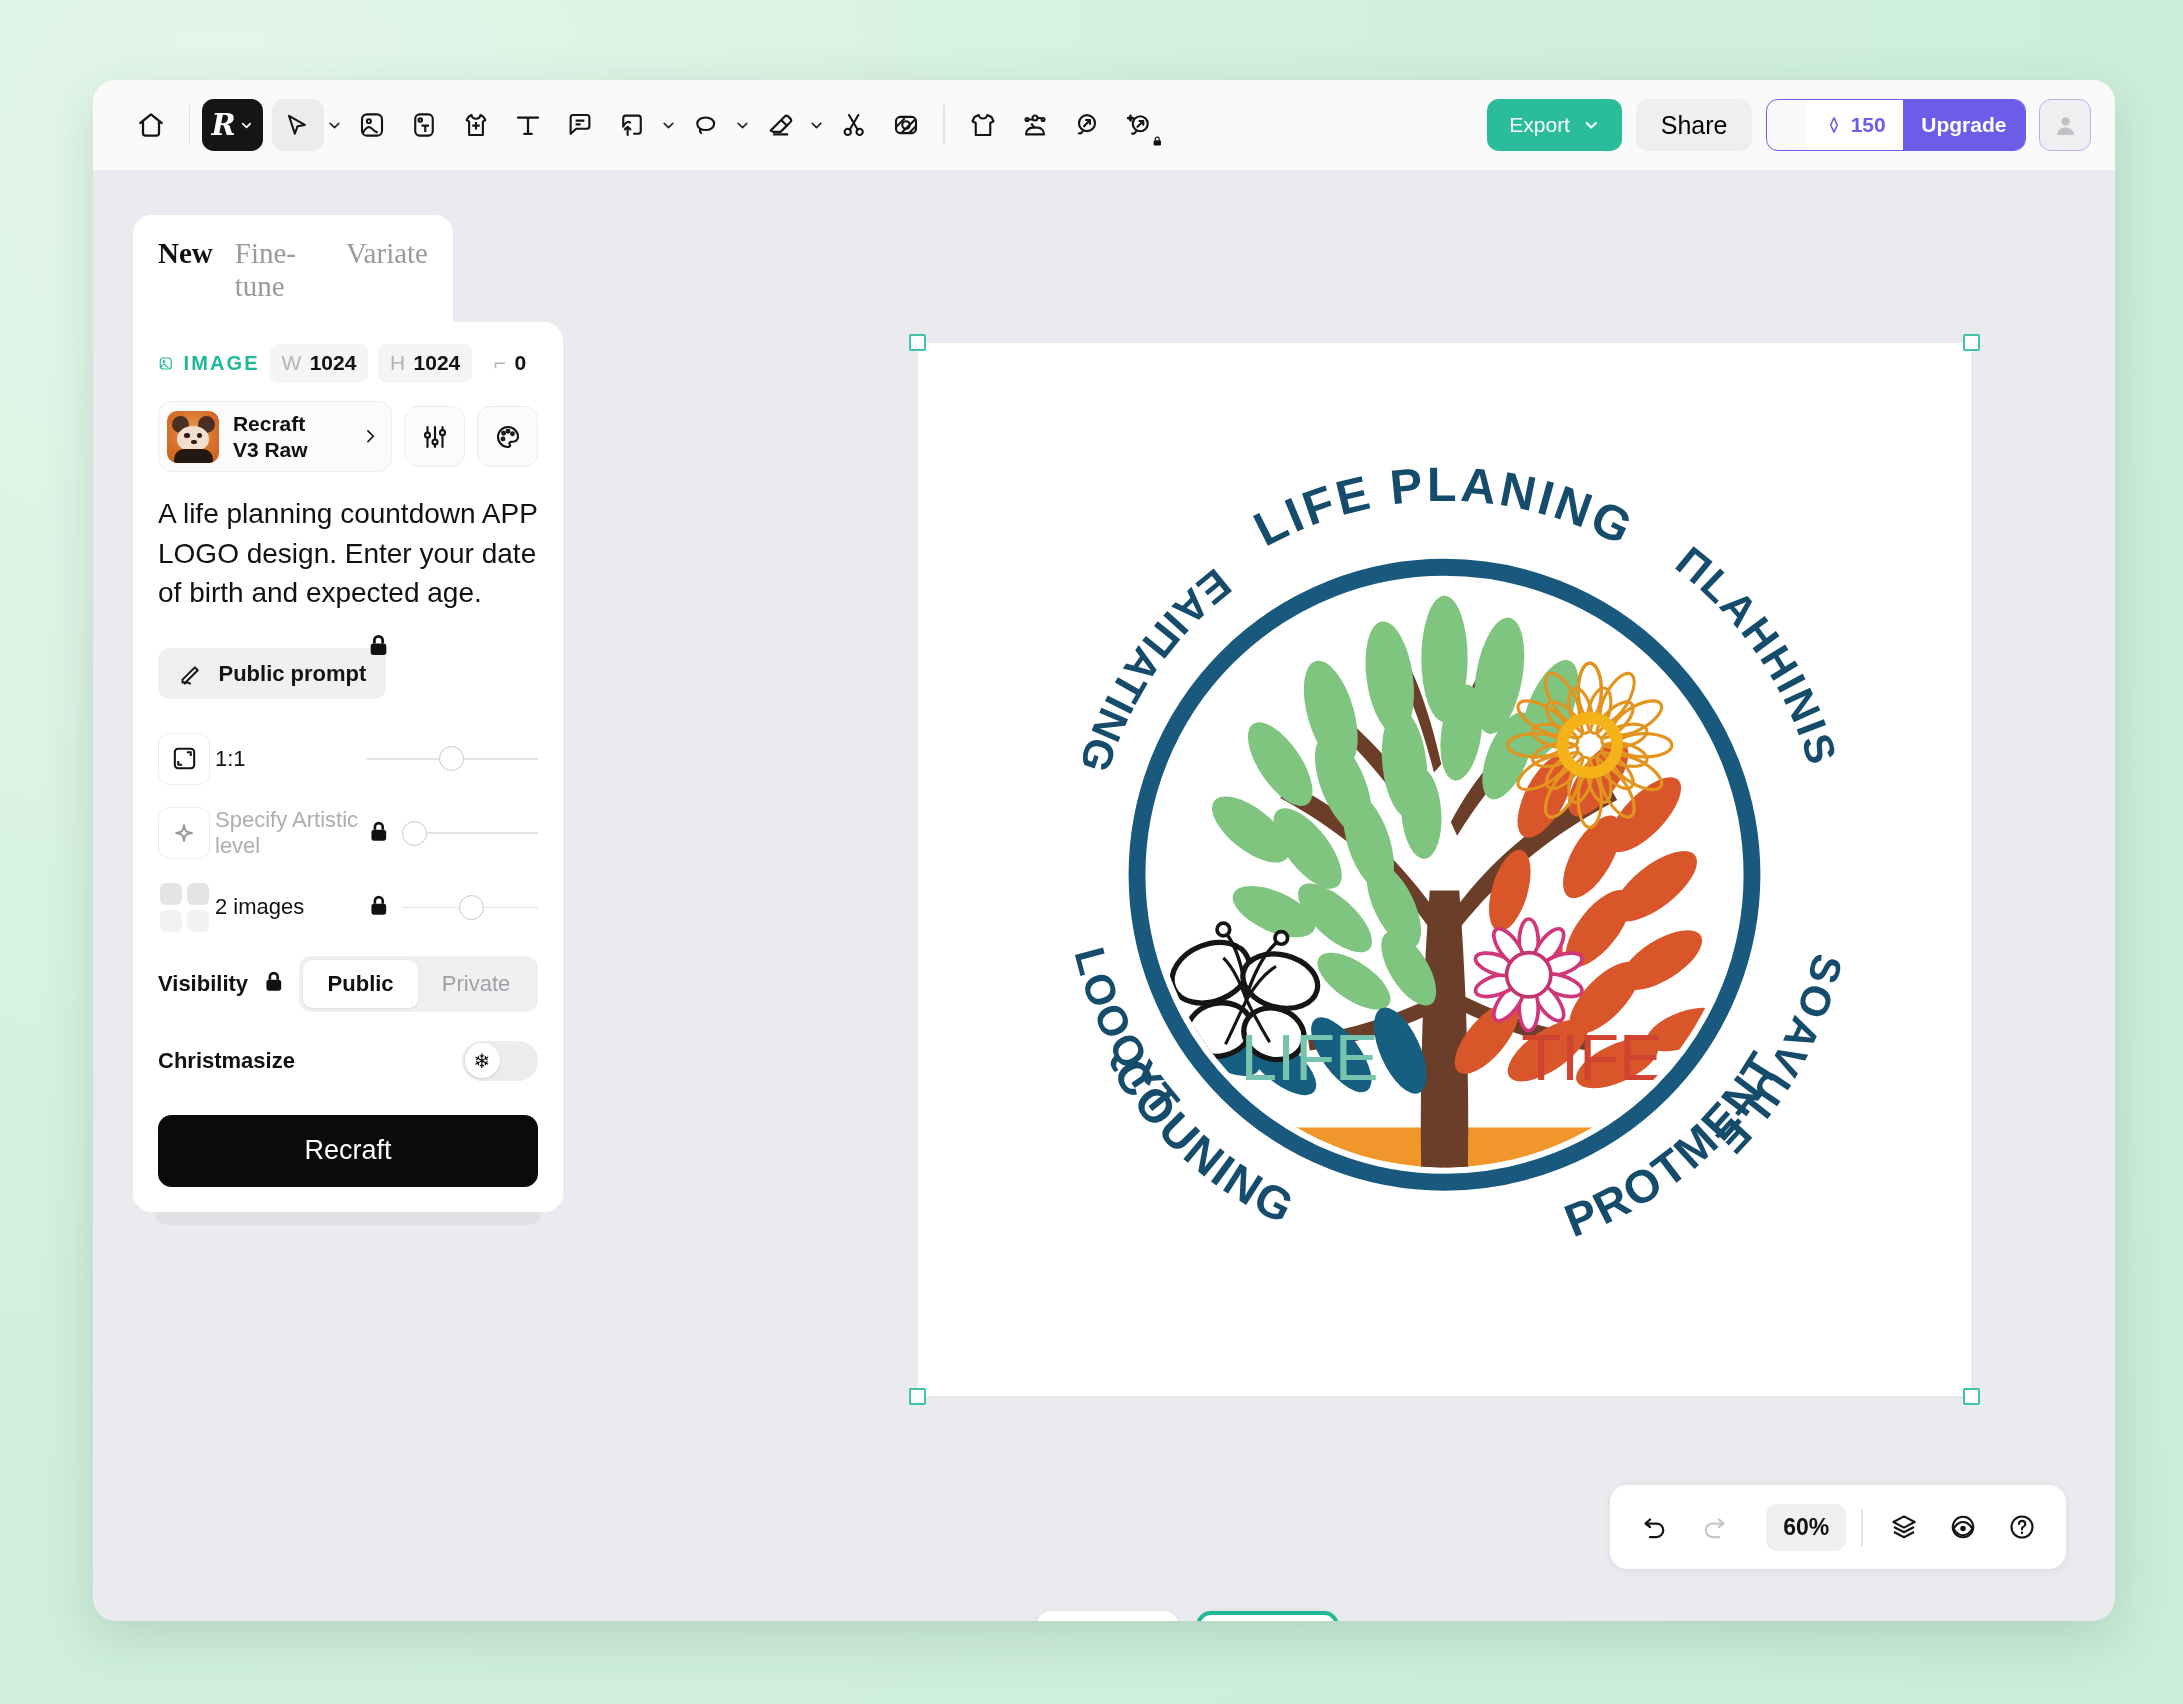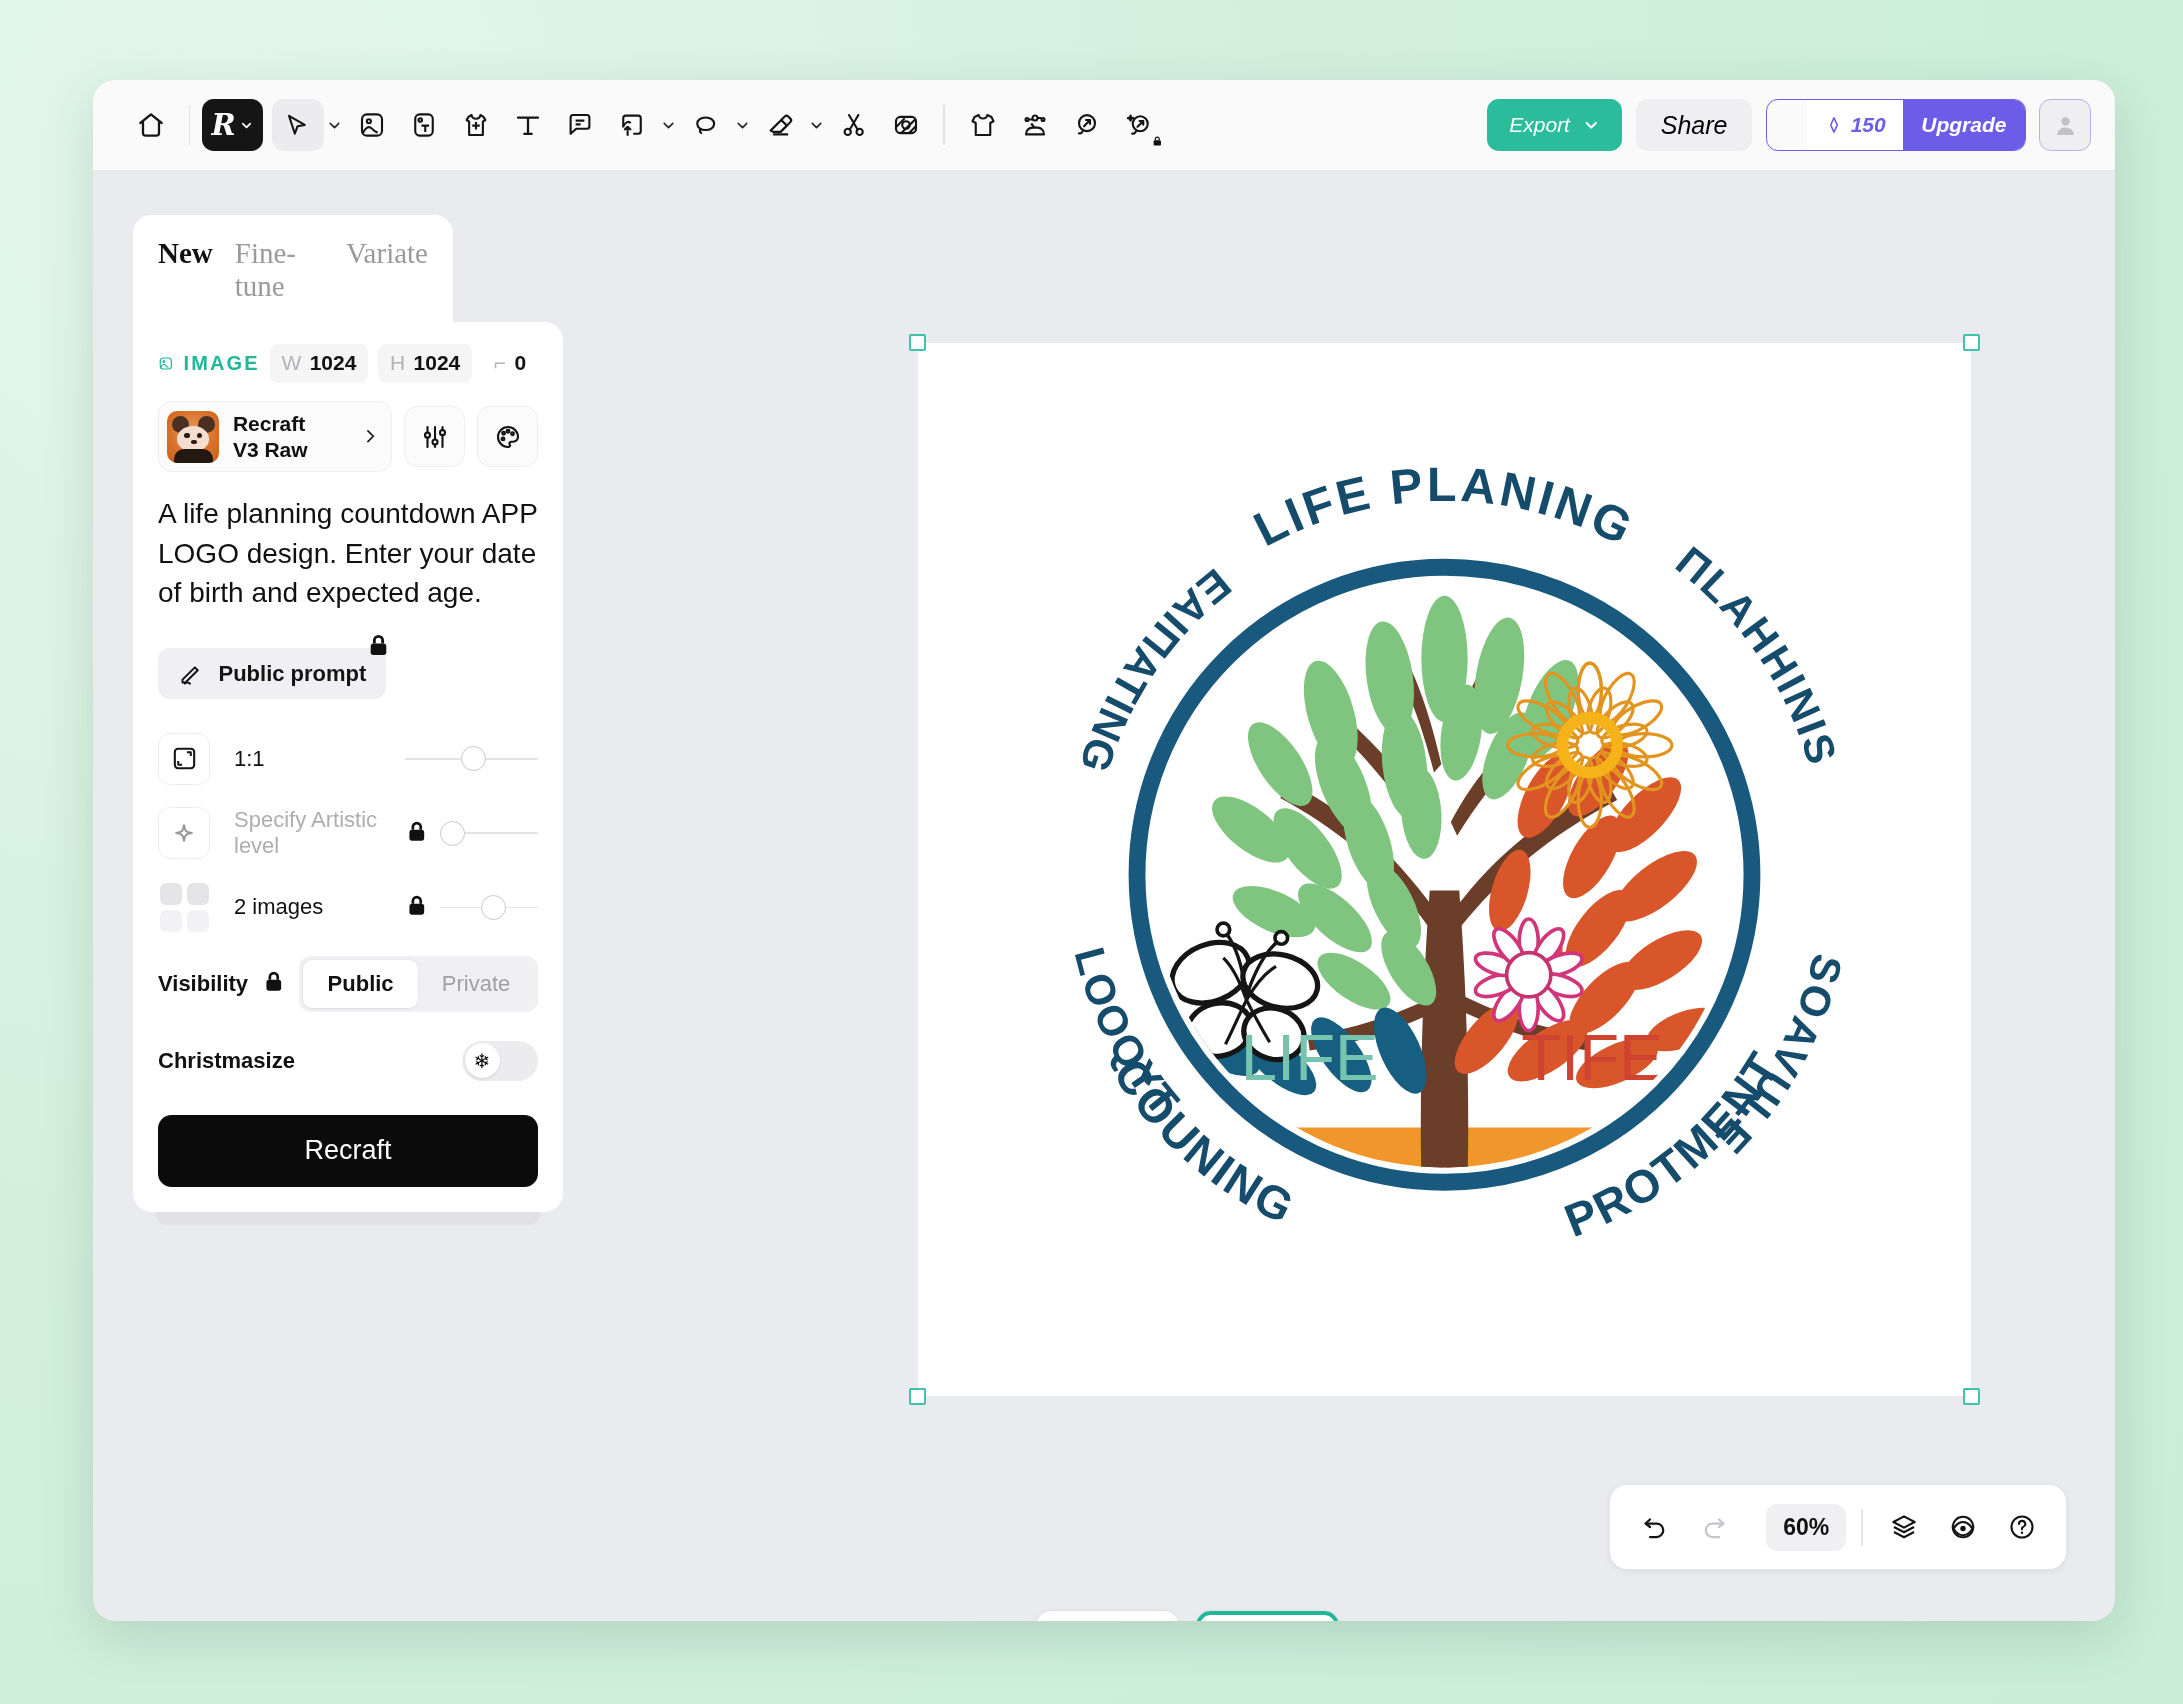--- a/index.html
+++ b/index.html
@@ -63,21 +63,21 @@
   }
   .tb-select {
     background: #ececee;
   }
   .caret {
     width: 22px; display:flex; align-items:center; justify-content:center;
     cursor:pointer; flex:none; color:#2a2a2a;
   }
   .tb-right {
     margin-left: auto;
-    display: flex; align-items: center; gap: 13.5px; font-style: italic;
+    display: flex; align-items: center; gap: 13.5px;
   }
   .btn-export {
     background:#2bbd9b; color:#fff;
     border-radius: 11.8px;
     height: 52px; padding: 0 22px;
     display:flex; align-items:center; gap:11.8px;
     font-size:21px; font-weight:500; cursor:pointer;
   }
   .btn-share {
     background:#efeff1; color:#000000;
@@ -186,21 +186,21 @@
   .extract-wrap { position:relative; display:inline-block; margin-bottom:34px;}
   .extract-btn {
     background:#f0f0f2; border-radius:11.8px;
     padding: 11.8px 20px;
     display:flex; align-items:center; gap:13.5px;
     font-size:22px; font-weight:600; color:#141414;
     cursor:pointer;
   }
   .lock-badge { position:absolute; right:-5px; top:-15px; }
 
-  .ctrl-row { display:flex; align-items:center; gap:24px; margin-bottom: 22px;}
+  .ctrl-row { display:flex; align-items:center; gap:5px; margin-bottom: 22px;}
   .ctrl-icon {
     width:52px;height:52px;border-radius:11.8px;
     border:0.8px solid #ededf0; background:#fff;
     display:flex;align-items:center;justify-content:center; flex:none; cursor:pointer;
   }
   .ctrl-icon.plain { border:none; }
   .ctrl-label { font-size:22px; color:#111; font-weight:500; width:147px; line-height:1.2;}
   .ctrl-label.muted { color:#aeaeb2; }
   .slider-wrap { flex:1; display:flex; align-items:center; gap:11.8px; }
   .track { position:relative; flex:1; height:25px; display:flex; align-items:center; cursor:pointer;}

